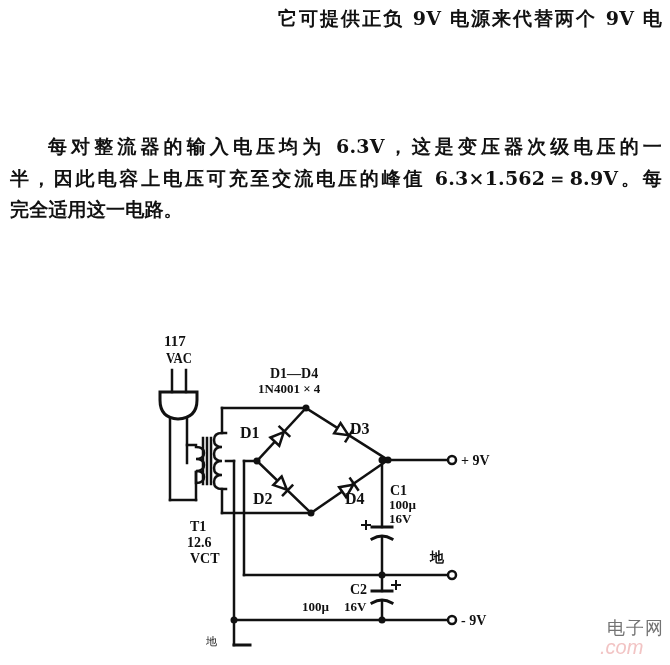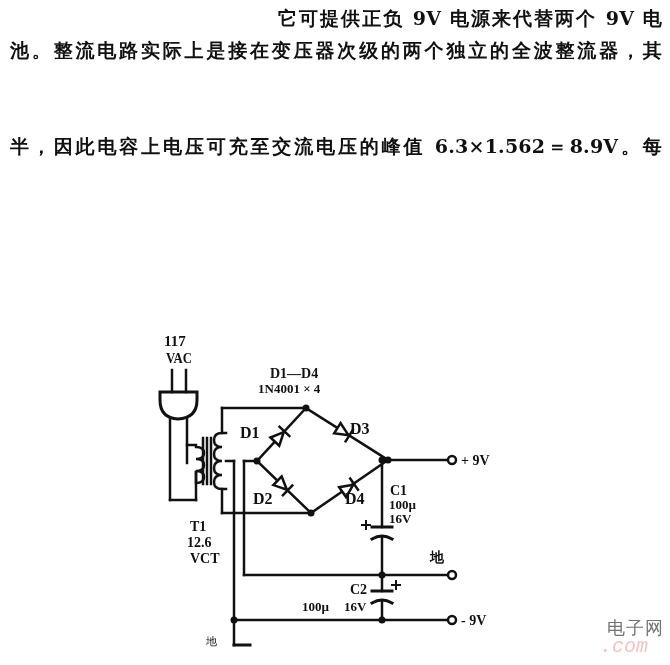--- a/index.html
+++ b/index.html
@@ -11,32 +11,33 @@
     .line.justify { text-align: justify; text-align-last: justify; }
     .line.indent { padding-left: 38px; }
     .line.first-indent { padding-left: 268px; }
     svg { position: absolute; left: 0; top: 0; }
     svg text { font-family: "Liberation Serif", "DejaVu Serif", serif; fill: #111; }
     .watermark { position: absolute; left: 530px; top: 618px; width: 135px; height: 44px; }
     .wm-big { position: absolute; left: 0; top: 4px; font-family: "Liberation Sans", sans-serif;
               font-weight: bold; font-size: 40px; color: #f2b8b8; letter-spacing: -2px; line-height: 40px; }
     .wm-cn { position: absolute; left: 77px; top: 0px; font-family: "DejaVu Sans", sans-serif;
              font-size: 18px; color: #737373; line-height: 20px; letter-spacing: 1px; }
-    .wm-com { position: absolute; left: 70px; top: 18px; font-family: Liberation Mono, monospace;
+    .wm-com { position: absolute; left: 70px; top: 18px; font-family: Liberation Sans, sans-serif;
               font-style: italic; font-size: 20px; color: #f2c4c4; line-height: 22px; }
   </style>
 </head>
 <body>
 
 <div class="para" style="top: 3px;">
   <span class="line first-indent justify">它可提供正负 9V 电源来代替两个 9V 电</span>
-  <span class="line justify">池。整流电路实际上是接在变压器次级的两个独立的全波整流器，其</span>
 </div>
 <div class="para" style="top: 131px;">
+  <span class="line indent justify">每对整流器的输入电压均为 6.3V，这是变压器次级电压的一</span>
   <span class="line justify">半，因此电容上电压可充至交流电压的峰值 6.3×1.562＝8.9V。每</span>
+  <span class="line">完全适用这一电路。</span>
 </div>
 
 <svg width="670" height="665" viewBox="0 0 670 665">
   <g stroke="#111" stroke-width="2.5" fill="none" stroke-linecap="square">
 
     <g>
       <line x1="172" y1="370" x2="172" y2="392"></line>
       <line x1="186" y1="370" x2="186" y2="392"></line>
       <path d="M160 392 L197 392 L197 400 Q197 418 178 419 Q160 418 160 400 Z" stroke-width="3"></path>
 

